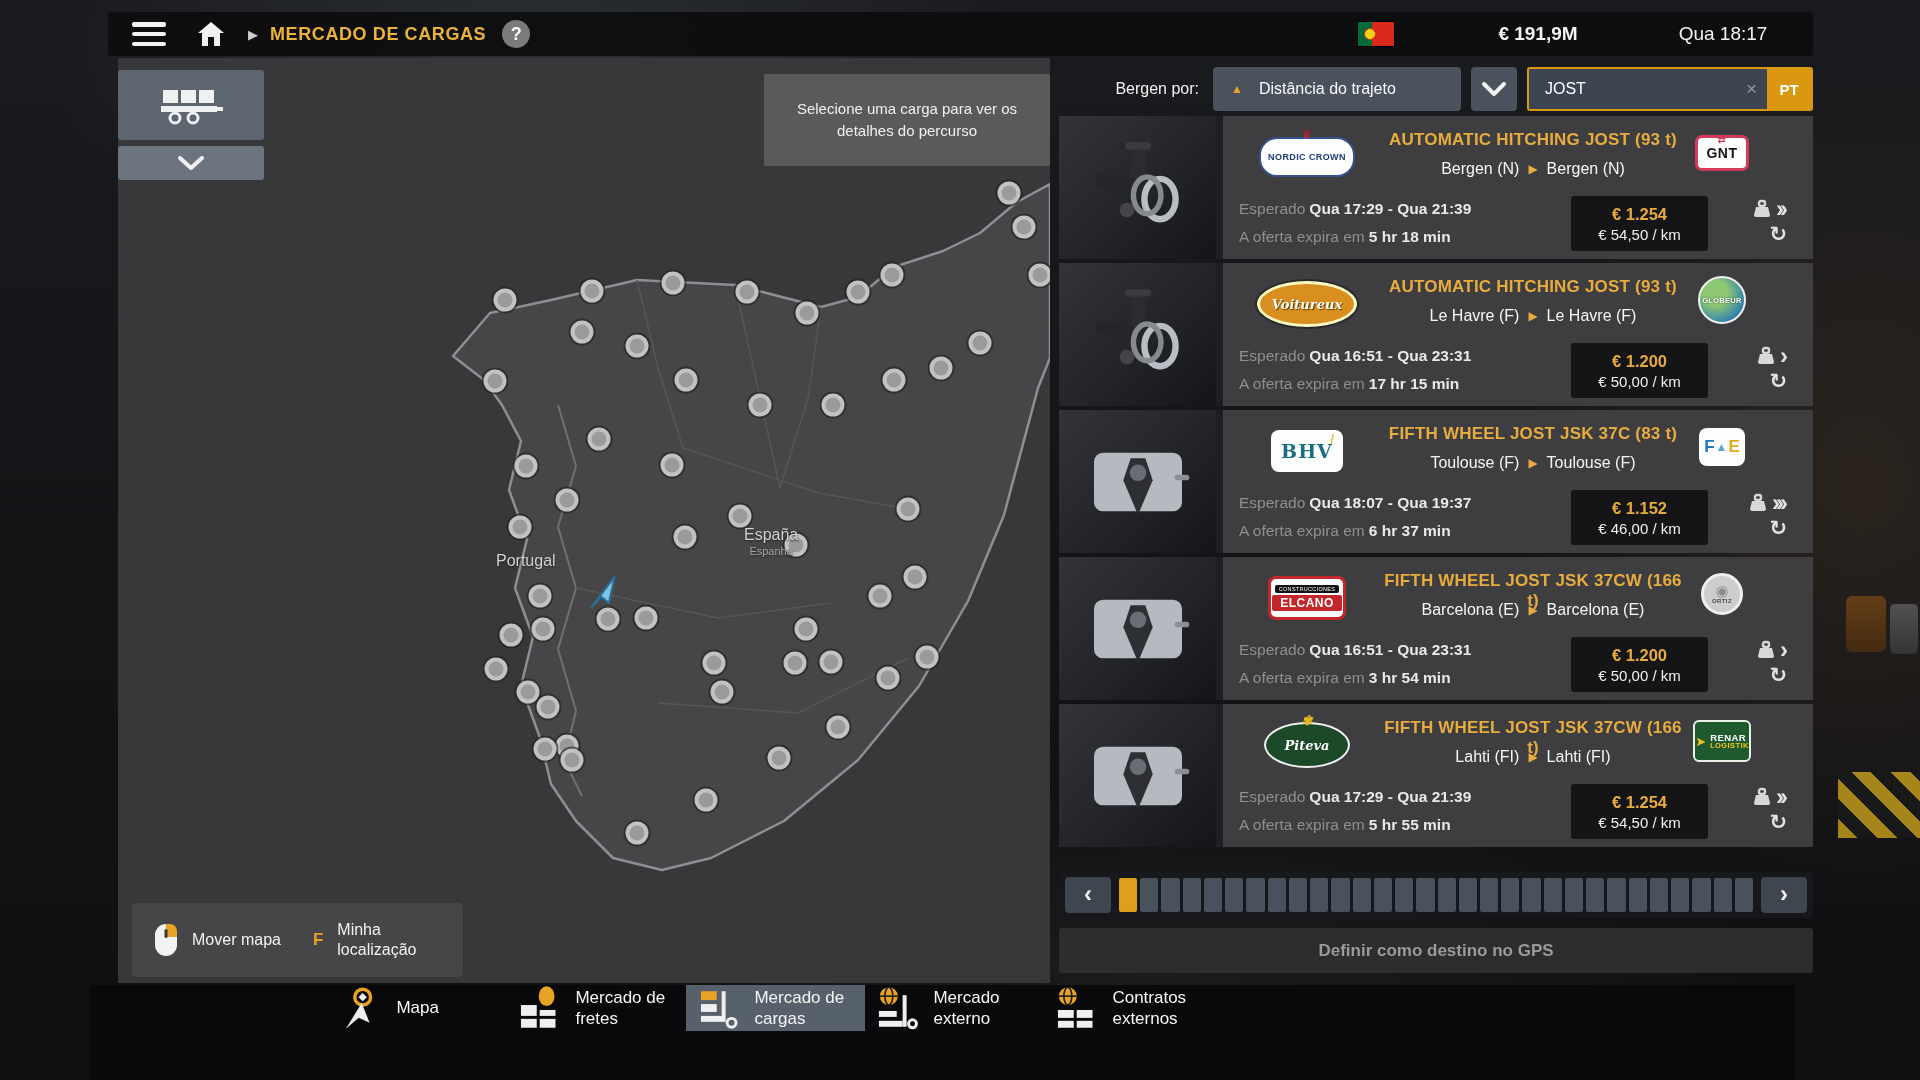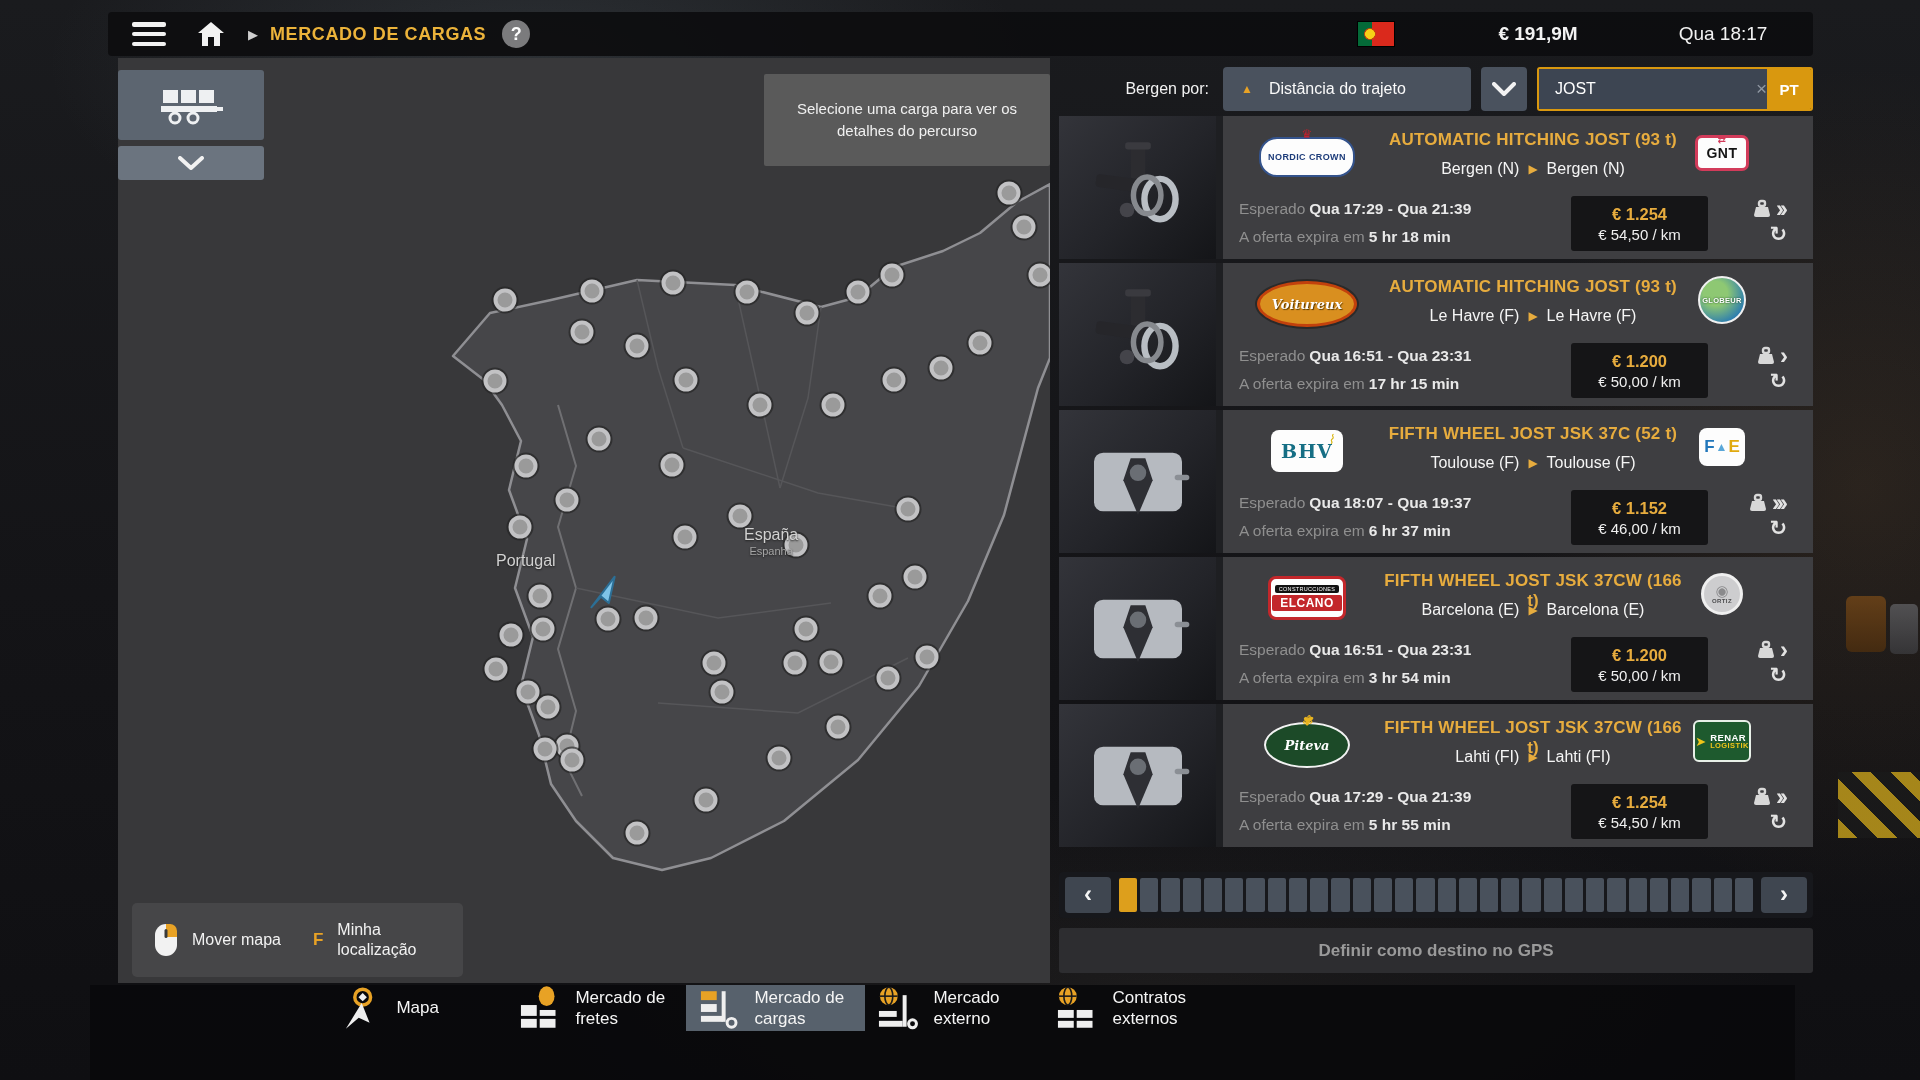--- a/index.html
+++ b/index.html
@@ -63,21 +63,21 @@
 
   
   .sortbar{position:absolute;left:1059px;top:66px;width:754px;height:46px;display:flex;align-items:center;justify-content:flex-end;gap:10px;}
   .sort-label{font-size:16px;color:#f2f2f2;margin-right:4px;}
   .sort-dd{width:248px;height:44px;background:#4a525e;border-radius:4px;display:flex;align-items:center;gap:16px;
     padding-left:18px;box-sizing:border-box;cursor:pointer;}
   .sort-dd .tri{color:#e8a225;font-size:12px;}
   .sort-dd .sel{font-size:16px;color:#fafafa;}
   .dd-btn{width:46px;height:44px;background:#4a525e;border-radius:4px;display:flex;align-items:center;justify-content:center;cursor:pointer;}
   .search-wrap{height:44px;display:flex;border:2px solid #d9980f;border-radius:3px;box-sizing:border-box;overflow:hidden;}
-  .search-box{width:214px;background:#3d4552;display:flex;align-items:center;padding:0 0 0 14px;gap:1px;}
+  .search-box{width:214px;background:#3d4552;display:flex;align-items:center;padding:0 10px 0 14px;gap:1px;}
   .search-box input{flex:1;background:transparent;border:none;outline:none;color:#fff;font-size:16px;
     font-family:"Liberation Sans",sans-serif;min-width:0;}
   .search-clear{color:#8f97a2;font-size:19px;cursor:pointer;}
   .lang-badge{width:44px;background:#d9980f;color:#fff;font-weight:bold;font-size:15px;
     display:flex;align-items:center;justify-content:center;cursor:pointer;}
 
   
   .cargo-row{position:absolute;left:1059px;width:754px;height:143px;display:flex;cursor:pointer;}
   .thumb{width:157px;height:100%;background:linear-gradient(135deg,#33343a 0%,#232429 55%,#141518 100%);
     display:flex;align-items:center;justify-content:center;}
@@ -102,21 +102,21 @@
   .icons-line1{display:flex;align-items:center;justify-content:flex-end;gap:4px;height:26px;}
   .urgency{font-size:24px;font-weight:bold;letter-spacing:-4px;color:#e2e2e2;line-height:20px;padding-right:3px;}
   .loop-ic{font-size:21px;font-weight:bold;color:#e2e2e2;height:26px;line-height:24px;}
 
   
   .clogo{position:absolute;left:34px;top:16px;width:100px;height:50px;display:flex;align-items:center;justify-content:center;}
   .dlogo{position:absolute;right:62px;top:14px;width:58px;height:46px;display:flex;align-items:center;justify-content:center;}
   .lg-nordic{width:92px;height:36px;background:#fdfdfd;border:2px solid #34538c;border-radius:18px;position:relative;
     color:#1d3c7a;font-weight:bold;font-size:9px;letter-spacing:.4px;display:flex;align-items:center;justify-content:center;}
   .lg-nordic .crown{position:absolute;top:-11px;left:50%;transform:translateX(-50%);color:#c3202c;font-size:12px;line-height:12px;}
-  .lg-voit{width:94px;height:40px;background:#d98f1f;border:3px solid #c2410c;border-radius:50%;
+  .lg-voit{width:94px;height:40px;background:#d98f1f;border:3px solid #fef9c3;border-radius:50%;
     box-shadow:0 0 0 2px #2a2a2a;color:#fff;font-style:italic;font-weight:bold;font-size:13px;
     font-family:"DejaVu Serif",serif;display:flex;align-items:center;justify-content:center;text-shadow:1px 1px 1px #5a3a00;}
   .lg-bhv{width:72px;height:42px;background:#fdfdfd;border-radius:8px;display:flex;align-items:center;justify-content:center;position:relative;}
   .lg-bhv .t{color:#166f85;font-weight:bold;font-size:19px;font-family:"DejaVu Serif",serif;letter-spacing:1px;}
   .lg-bhv .sprig{position:absolute;right:8px;top:2px;color:#d9b50f;font-size:13px;transform:rotate(14deg);}
   .lg-elcano{width:78px;height:44px;background:#fdfdfd;border:3px solid #c3272b;border-radius:8px;
     display:flex;flex-direction:column;align-items:center;justify-content:center;gap:2px;box-sizing:border-box;}
   .lg-elcano .top{background:#111;color:#fff;font-size:5.5px;padding:1px 4px;border-radius:2px;letter-spacing:.3px;}
   .lg-elcano .bot{background:#c3272b;color:#fff;font-weight:bold;font-size:12px;padding:1px 8px;border-radius:2px;letter-spacing:.5px;}
   .lg-piteva{width:82px;height:42px;background:#1c4a28;border:2px solid #f2f2f2;border-radius:50%;position:relative;
@@ -445,21 +445,21 @@
         </svg>
     </div>
     <div class="row-gap"></div>
     <div class="row-content">
       <div class="clogo">
         <div class="lg-bhv">
             <span class="t">BHV</span>
             <span class="sprig">⌇</span>
           </div>
       </div>
-      <div class="row-title">FIFTH WHEEL JOST JSK 37C (52 t)</div>
+      <div class="row-title">FIFTH WHEEL JOST JSK 37C (83 t)</div>
       <div class="row-route">
         <span>Toulouse (F)</span><span class="route-arrow">▶</span><span>Toulouse (F)</span>
       </div>
       <div class="meta expected">
         <span>Esperado</span><b>Qua 18:07 - Qua 19:37</b>
       </div>
       <div class="meta expires">
         <span>A oferta expira em</span><b>6 hr 37 min</b>
       </div>
       <div class="price-box">

